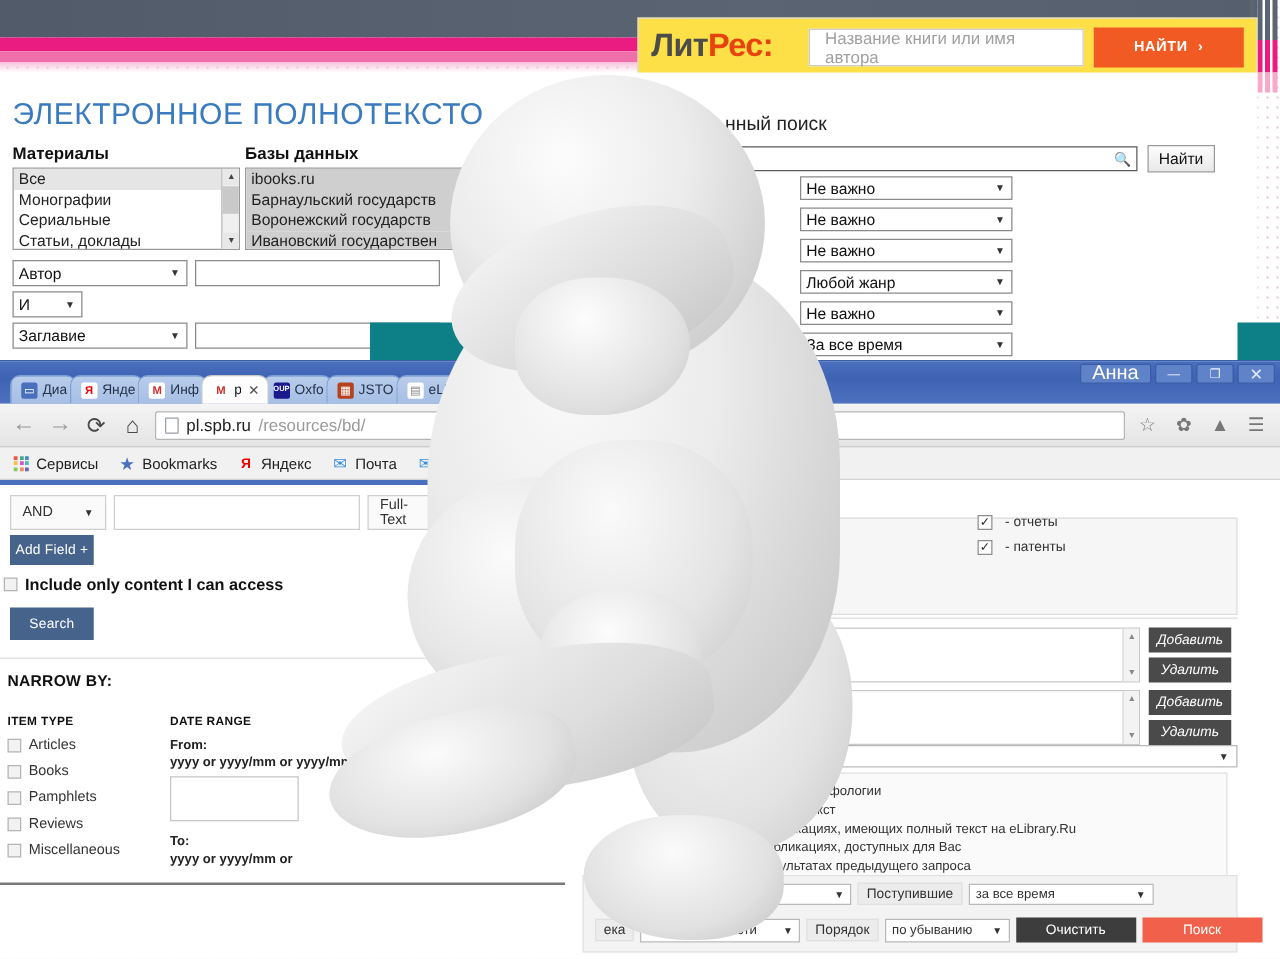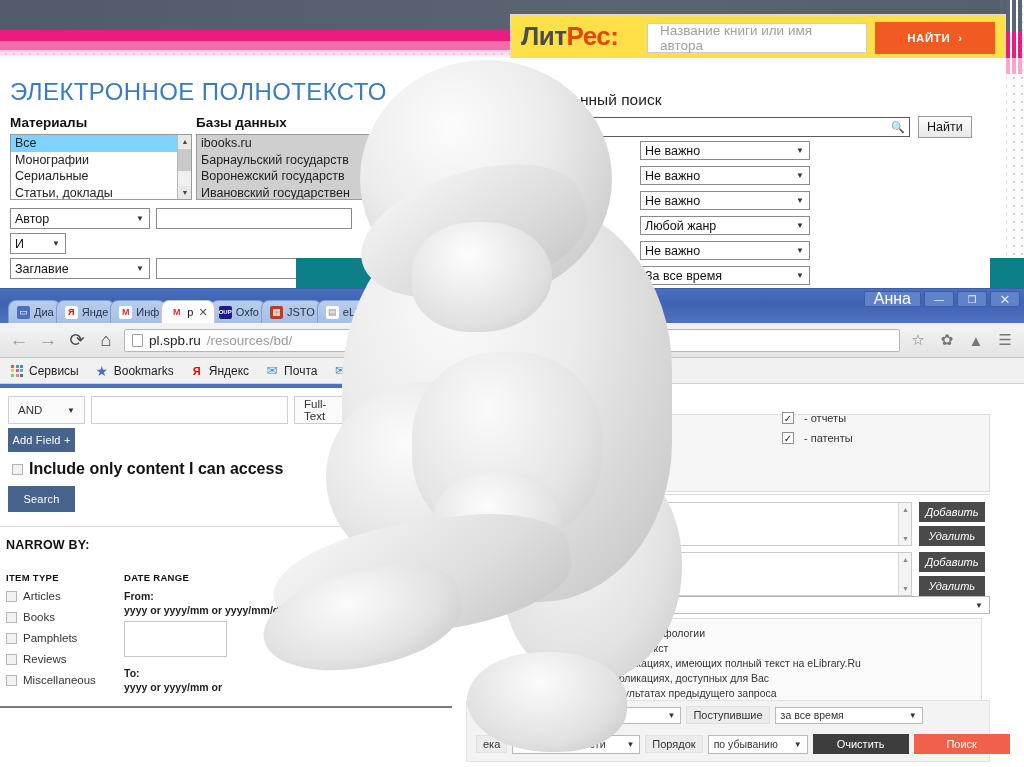--- a/index.html
+++ b/index.html
@@ -61,21 +61,21 @@
     position:absolute; left:10px; top:20px; font-size:24px; color:#3a7bbf;
     letter-spacing:.4px; white-space:nowrap;
   }
   .fts-col { position:absolute; top:57px; }
   .fts-col h4 { margin:0 0 4px 0; font-size:13.5px; color:#111; font-weight:bold; }
   .listbox {
     border:1px solid #9a9a9a; background:#fff; width:182px; height:66px;
     position:relative; overflow:hidden; font-size:12.5px; color:#222;
   }
   .listbox .opt { padding:0 4px; line-height:16.5px; white-space:nowrap; }
-  .listbox .opt.sel { background:#7dd3fc; }
+  .listbox .opt.sel { background:#e5e5e5; }
   .listbox.allsel .opt { background:#cfcfcf; }
   .lb-scroll { position:absolute; right:0; top:0; width:14px; height:100%; background:#f0f0f0; border-left:1px solid #b9b9b9; }
   .lb-scroll .up, .lb-scroll .dn { width:14px; height:13px; display:flex; align-items:center; justify-content:center; font-size:7px; color:#444; background:#e8e8e8;}
   .lb-scroll .thumb { position:absolute; top:14px; width:14px; height:22px; background:#c9c9c9; }
   .lb-scroll .dn { position:absolute; bottom:0; }
 
   .fts-row { position:absolute; display:flex; gap:6px; align-items:center; }
   .sel-box {
     height:21px; border:1px solid #8a8a8a; background:#fff; font-size:12.5px;
     display:flex; align-items:center; padding:0 4px; color:#111; position:relative;
@@ -168,26 +168,26 @@
   .eb-sel {
     height:28px; border:1px solid #cfcfcf; background:#fafafa; font-size:11.5px;
     display:flex; align-items:center; justify-content:space-between; padding:0 9px; color:#333; gap:14px;
   }
   .eb-input { height:28px; width:197px; border:1px solid #cfcfcf; background:#fff; }
   .eb-btn {
     background:#46638c; color:#fff; font-size:11px; display:flex;
     align-items:center; justify-content:center; letter-spacing:.2px;
   }
   .eb-addfield { position:absolute; left:8px; top:44px; width:67px; height:24px; }
-  .eb-check { position:absolute; left:12px; top:76px; display:flex; align-items:center; gap:6px; font-size:16px; font-weight:bold; color:#111; }
+  .eb-check { position:absolute; left:3px; top:76px; display:flex; align-items:center; gap:6px; font-size:13px; font-weight:bold; color:#111; }
   .eb-cb { width:11px; height:11px; border:1px solid #b5b5b5; background:#f2f2f2; display:inline-block; }
   .eb-search { position:absolute; left:8px; top:102px; width:67px; height:26px;justify-content:center; }
   .eb-hr { position:absolute; left:0; top:142px; width:452px; height:1px; background:#dcdcdc; }
   .eb-narrow { position:absolute; left:6px; top:154px; font-size:12.5px; font-weight:bold; color:#111; letter-spacing:.2px; }
-  .eb-cols { position:absolute; left:6px; top:188px; display:flex; gap:0; font-size:10px; }
+  .eb-cols { position:absolute; left:6px; top:188px; display:flex; gap:12px; font-size:10px; }
   .eb-colhead { font-size:9.5px; font-weight:bold; color:#111; letter-spacing:.3px; margin-bottom:7px; }
   .eb-itemtype { width:118px; }
   .eb-opt { display:flex; align-items:center; gap:6px; margin-bottom:9px; font-size:11.5px; color:#333; }
   .eb-date { width:165px; font-size:11px; color:#222; }
   .eb-date .sub { font-weight:bold; font-size:10.5px; margin-bottom:2px; }
   .eb-date .fmt { font-weight:bold; font-size:10.5px; line-height:12px; margin-bottom:5px; }
   .eb-date-input { width:103px; height:36px; border:1px solid #c6c6c6; background:#fff; margin-bottom:10px; }
   .eb-lang { position:relative; }
   .eb-lang-sel { width:146px; height:34px; border:1px solid #d2d2d2; background:#fff;
                  display:flex; align-items:center; justify-content:flex-end; padding-right:9px; color:#767676; font-size:11px;}

